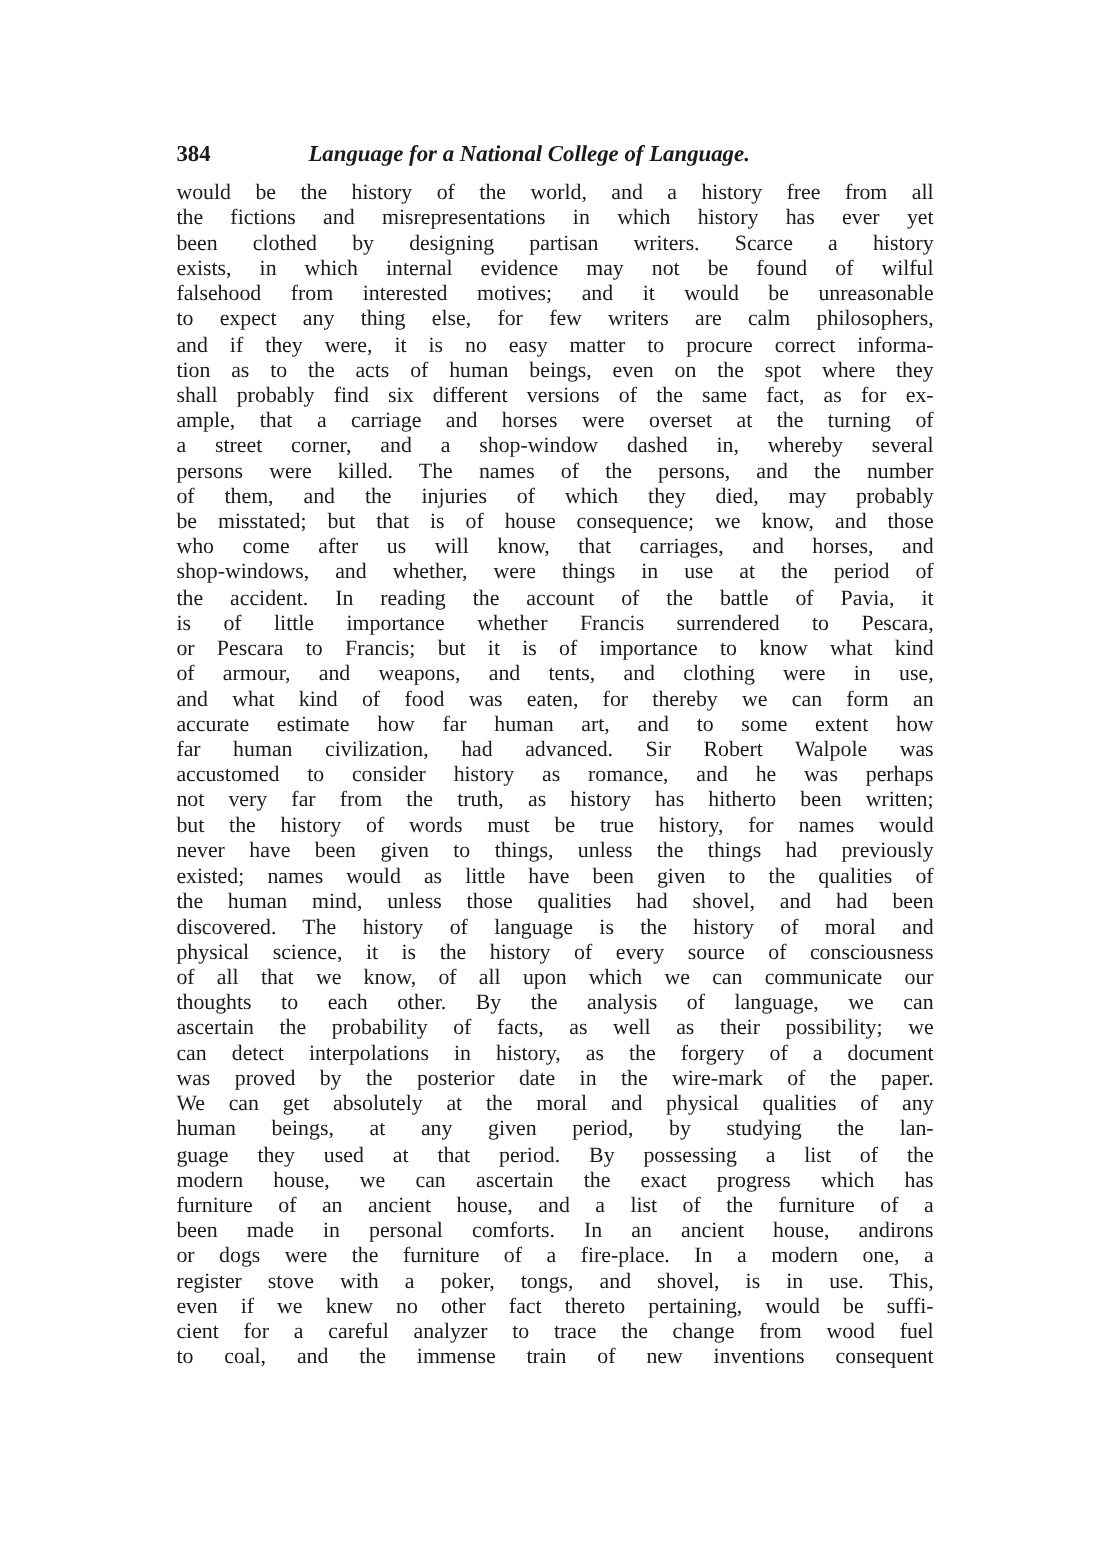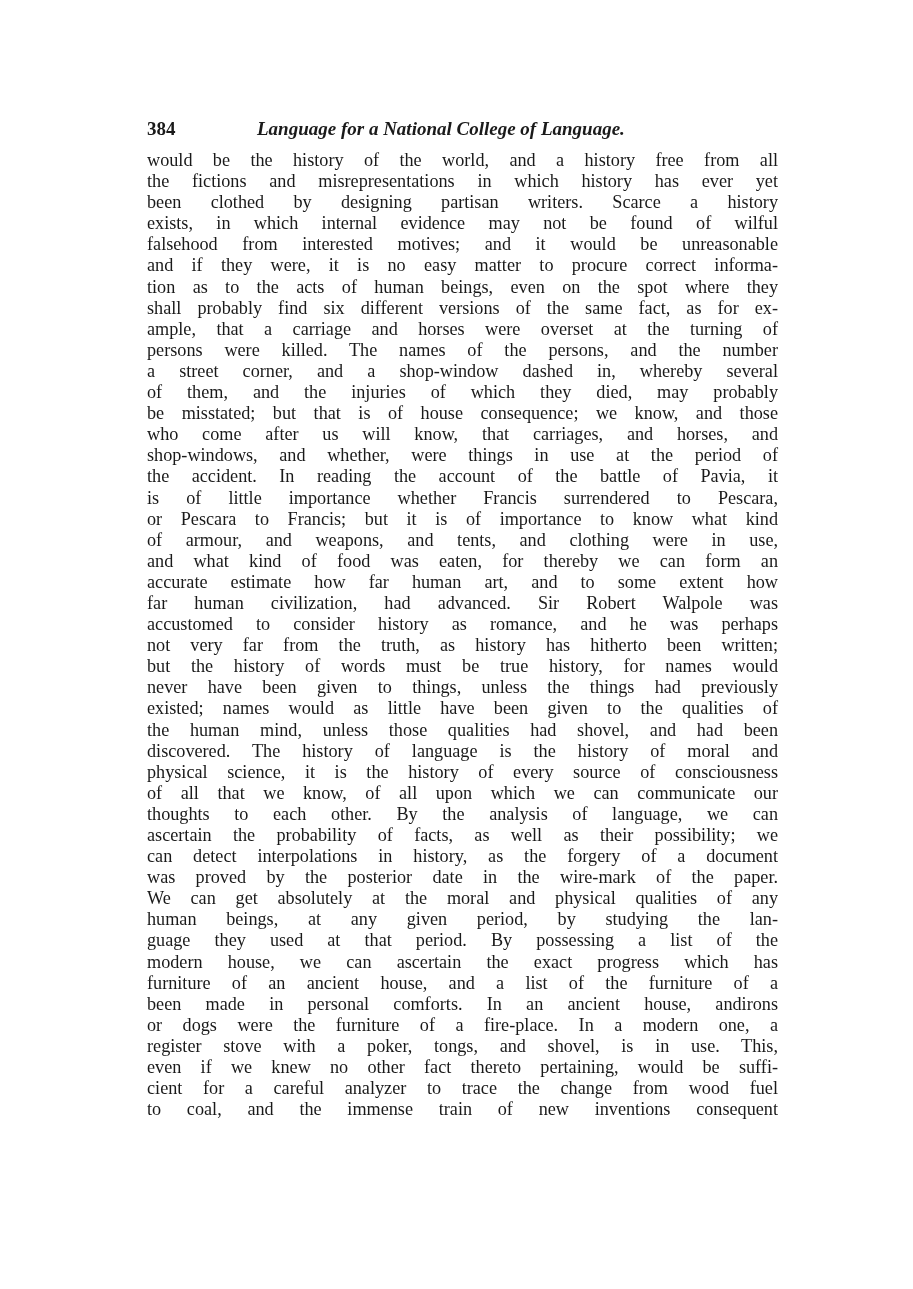--- a/index.html
+++ b/index.html
@@ -19,26 +19,27 @@
   <div class="header">
     <span class="page-number">384</span>
     <span class="running-title">Language for a National College of Language.</span>
   </div>
   <div class="body-text">
     <span class="line">would be the history of the world, and a history free from all</span>
     <span class="line">the fictions and misrepresentations in which history has ever yet</span>
     <span class="line">been clothed by designing partisan writers. Scarce a history</span>
     <span class="line">exists, in which internal evidence may not be found of wilful</span>
     <span class="line">falsehood from interested motives; and it would be unreasonable</span>
+    <span class="line">to expect any thing else, for few writers are calm philosophers,</span>
     <span class="line">and if they were, it is no easy matter to procure correct informa-</span>
     <span class="line">tion as to the acts of human beings, even on the spot where they</span>
     <span class="line">shall probably find six different versions of the same fact, as for ex-</span>
     <span class="line">ample, that a carriage and horses were overset at the turning of</span>
+    <span class="line">a street corner, and a shop-window dashed in, whereby several</span>
     <span class="line">persons were killed. The names of the persons, and the number</span>
-    <span class="line">a street corner, and a shop-window dashed in, whereby several</span>
     <span class="line">of them, and the injuries of which they died, may probably</span>
     <span class="line">be misstated; but that is of house consequence; we know, and those</span>
     <span class="line">who come after us will know, that carriages, and horses, and</span>
     <span class="line">shop-windows, and whether, were things in use at the period of</span>
     <span class="line">the accident. In reading the account of the battle of Pavia, it</span>
     <span class="line">is of little importance whether Francis surrendered to Pescara,</span>
     <span class="line">or Pescara to Francis; but it is of importance to know what kind</span>
     <span class="line">of armour, and weapons, and tents, and clothing were in use,</span>
     <span class="line">and what kind of food was eaten, for thereby we can form an</span>
     <span class="line">accurate estimate how far human art, and to some extent how</span>

